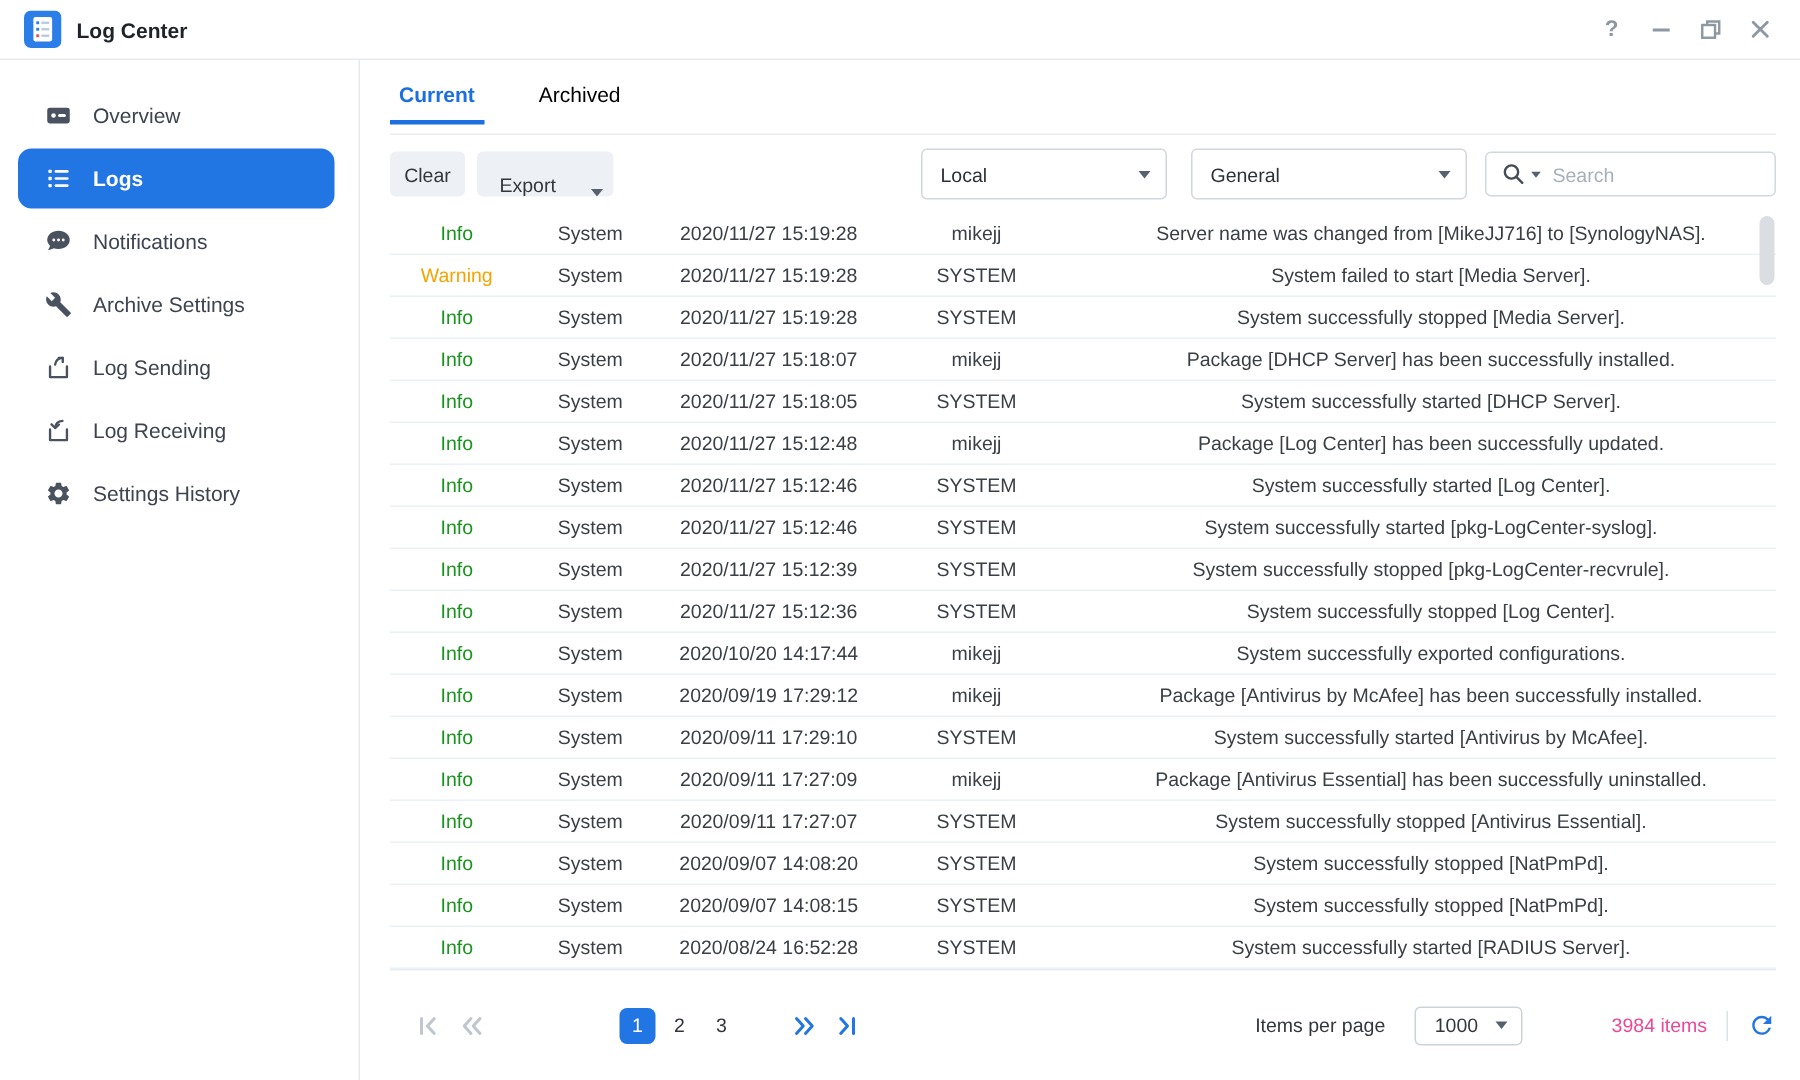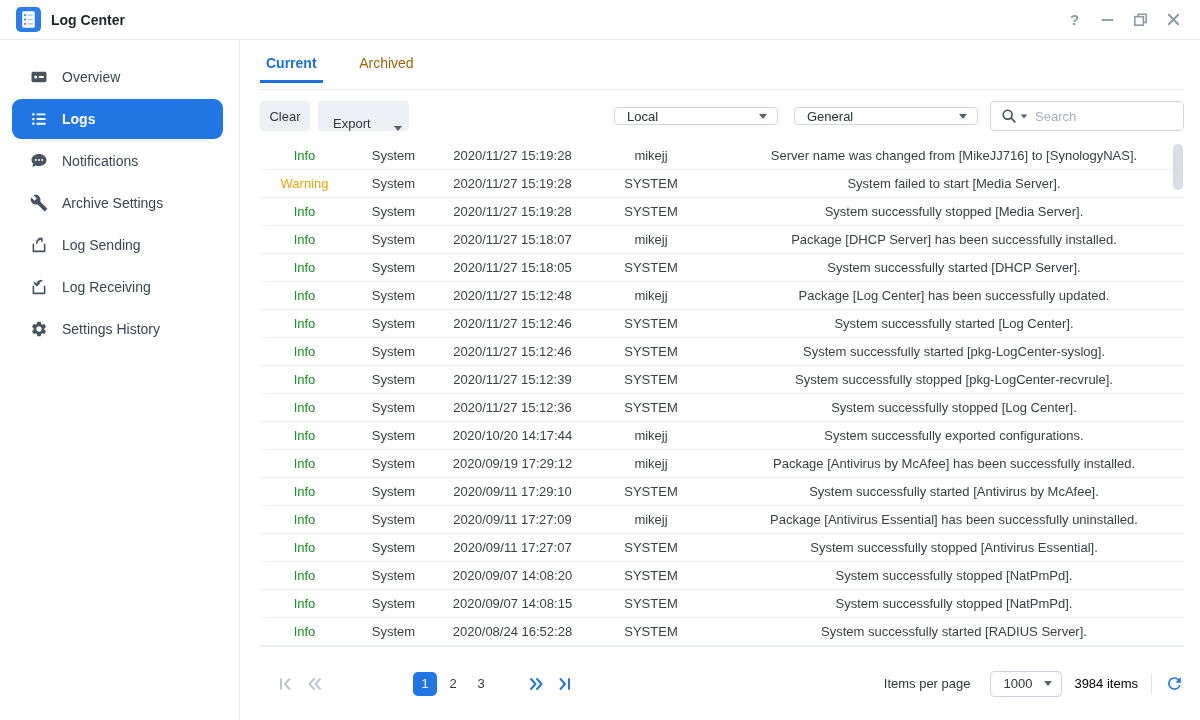--- a/index.html
+++ b/index.html
@@ -30,34 +30,34 @@
   .side-item .side-icon{width:18px;height:18px;margin-right:14px;display:flex;align-items:center;justify-content:center;color:#49525e;}
   .side-item .side-label{font-size:14px;}
   .side-item.active{background:var(--accent);color:#fff;}
   .side-item.active .side-icon{color:#fff;}
   .side-item.active .side-label{font-weight:bold;}
 
   .content{flex:1;display:flex;flex-direction:column;min-width:0;padding:0 16px 0 20px;}
 
   
   .tabs{flex:0 0 50px;padding-top:15px;border-bottom:1px solid #e9edf1;}
-  .tab{display:inline-block;padding:0 6px 9px 6px;margin-right:27px;font-size:14px;color:#a16207;cursor:pointer;border-bottom:3px solid transparent;}
+  .tab{display:inline-block;padding:0 6px 9px 6px;margin-right:27px;font-size:14px;color:#000000;cursor:pointer;border-bottom:3px solid transparent;}
   .tab.active{color:#1b6fe0;font-weight:bold;border-bottom-color:#1b6fe0;}
 
   
   .toolbar{flex:0 0 52px;display:flex;align-items:center;padding:0;}
   .btn{height:30px;background:#edf0f4;border:none;border-radius:4px;color:#33373d;font-size:13px;font-family:inherit;cursor:pointer;}
   .btn-clear{width:50px;}
   .split-btn{height:30px;display:flex;align-items:flex-end;background:#edf0f4;border-radius:4px;margin-left:8px;overflow:hidden;}
   .split-main{padding:0 15px;display:flex;align-items:center;cursor:pointer;}
   .split-divider{width:1px;background:#d9dde3;margin:5px 0;}
   .split-caret{width:22px;display:flex;align-items:center;justify-content:center;cursor:pointer;}
   .caret{width:0;height:0;border-left:4px solid transparent;border-right:4px solid transparent;border-top:5px solid #566170;}
   .filters{margin-left:auto;display:flex;align-items:center;}
-  .select{height:18px;border:1px solid #d2d8de;border-radius:4px;background:#fff;display:flex;align-items:center;padding:0 10px 0 12px;cursor:pointer;}
+  .select{height:34px;border:1px solid #d2d8de;border-radius:4px;background:#fff;display:flex;align-items:center;padding:0 10px 0 12px;cursor:pointer;}
   .select .sel-label{flex:1;color:#2c3138;}
   .select-local{width:164px;margin-right:16px;}
   .select-general{width:184px;margin-right:12px;}
   .searchbox{width:194px;height:30px;border:1px solid #d2d8de;border-radius:4px;background:#fff;display:flex;align-items:center;padding:0 8px 0 10px;}
   .searchbox .mag{display:flex;align-items:center;margin-right:3px;}
   .searchbox .caret{margin-right:7px;transform:scale(.8);}
   .searchbox input{border:none;outline:none;flex:1;min-width:0;font-family:inherit;font-size:13px;color:#404040;}
   .searchbox input::placeholder{color:#a7afb8;}
 
   
@@ -87,21 +87,21 @@
   .pg-prev{margin-left:12px;}
   .pg-pages{display:flex;align-items:center;margin-left:90px;gap:4px;}
   .pg-page{min-width:24px;height:24px;border-radius:5px;display:flex;align-items:center;justify-content:center;cursor:pointer;color:#33373d;}
   .pg-page.active{background:var(--accent);color:#fff;}
   .pg-next{margin-left:34px;}
   .pg-last{margin-left:11px;}
   .pg-right{margin-left:auto;display:flex;align-items:center;}
   .ipp-label{color:#33373d;margin-right:20px;}
   .ipp-select{height:26px;border:1px solid #ccd3da;border-radius:4px;background:#fff;display:flex;align-items:center;padding:0 9px 0 12px;cursor:pointer;margin-right:12px;}
   .ipp-select .caret{margin-left:12px;}
-  .total-items{color:#000000;margin-right:13px;}
+  .total-items{color:#ec4899;margin-right:13px;margin-left:47px;}
   .pg-divider{width:1px;height:20px;background:#dde2e8;margin-right:12px;}
   .refresh{width:20px;height:20px;display:flex;align-items:center;justify-content:center;cursor:pointer;}
 </style>
 </head>
 <body>
 
 <div class="window">
 
   <div class="titlebar">
     <span class="app-icon">

